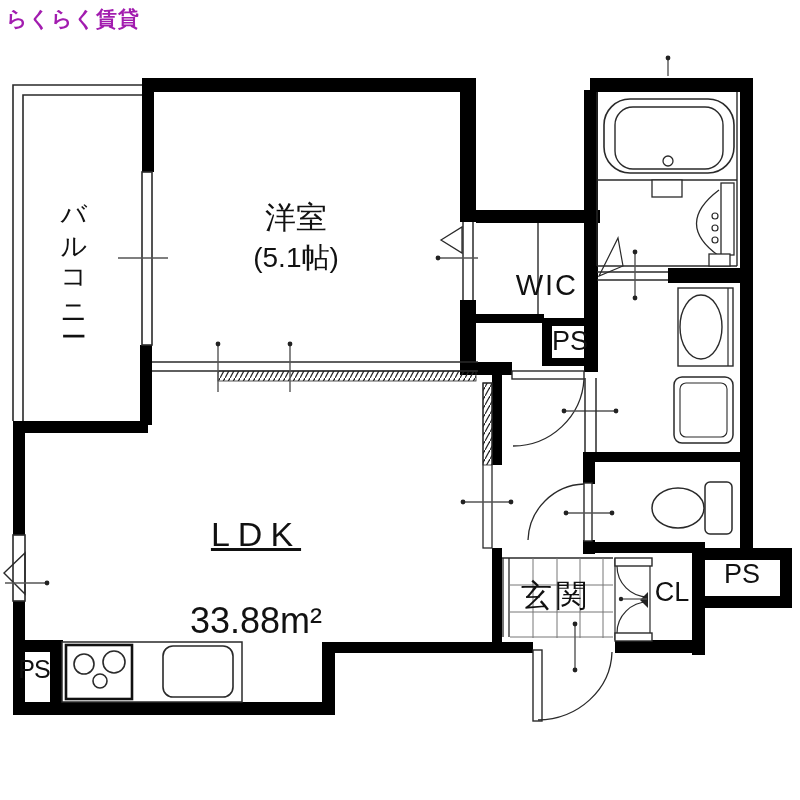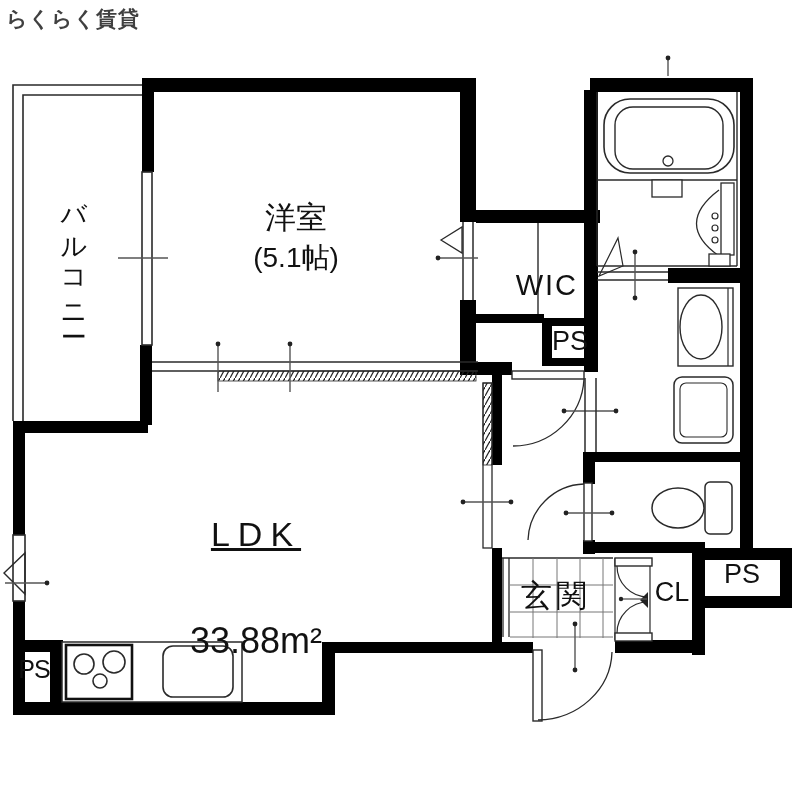--- a/index.html
+++ b/index.html
@@ -204,29 +204,29 @@
   <g>
     <rect x="62" y="642" width="180" height="60" fill="#fff" stroke="#2a2a2a" stroke-width="1.5"></rect>
     <rect x="66" y="645" width="66" height="54" fill="#fff" stroke="#111" stroke-width="2.6"></rect>
     <circle cx="84" cy="664" r="10" fill="none" stroke="#2a2a2a" stroke-width="1.6"></circle>
     <circle cx="114" cy="662" r="11" fill="none" stroke="#2a2a2a" stroke-width="1.6"></circle>
     <circle cx="100" cy="681" r="7" fill="none" stroke="#2a2a2a" stroke-width="1.6"></circle>
     <rect x="163" y="646" width="70" height="51" rx="10" fill="#fff" stroke="#2a2a2a" stroke-width="1.6"></rect>
   </g>
 </svg>
 
-<div id="watermark" class="lbl" style="color: #404040;">らくらく賃貸</div>
+<div id="watermark" class="lbl" style="color: #a21caf;">らくらく賃貸</div>
 
 <div class="lbl lbl-v" style="left:60px;top:172px;height:170px;font-size:26px;letter-spacing:5px;">バルコニー</div>
 
 <div class="lbl" style="left:146px;top:202px;width:300px;font-size:31px;">洋室</div>
 <div class="lbl" style="left:146px;top:243px;width:300px;font-size:28px;">(5.1帖)</div>
 
 <div class="lbl" style="left:96px;top:517px;width:320px;font-size:34px;letter-spacing:8px;text-decoration:underline;">LDK</div>
-<div class="lbl" style="left:96px;top:602px;width:320px;font-size:36px;margin-top:20px;">33.88m²</div>
+<div class="lbl" style="left:96px;top:602px;width:320px;font-size:36px;">33.88m²</div>
 
 <div class="lbl" style="left:478px;top:270px;width:100px;font-size:29px;letter-spacing:2px;text-align:right;">WIC</div>
 
 <div class="lbl" style="left:544px;top:327px;width:52px;font-size:27px;">PS</div>
 
 <div class="lbl" style="left:510px;top:580px;width:92px;font-size:31px;letter-spacing:4px;">玄関</div>
 
 <div class="lbl" style="left:650px;top:578px;width:44px;font-size:27px;">CL</div>
 
 <div class="lbl" style="left:710px;top:560px;width:64px;font-size:27px;">PS</div>

